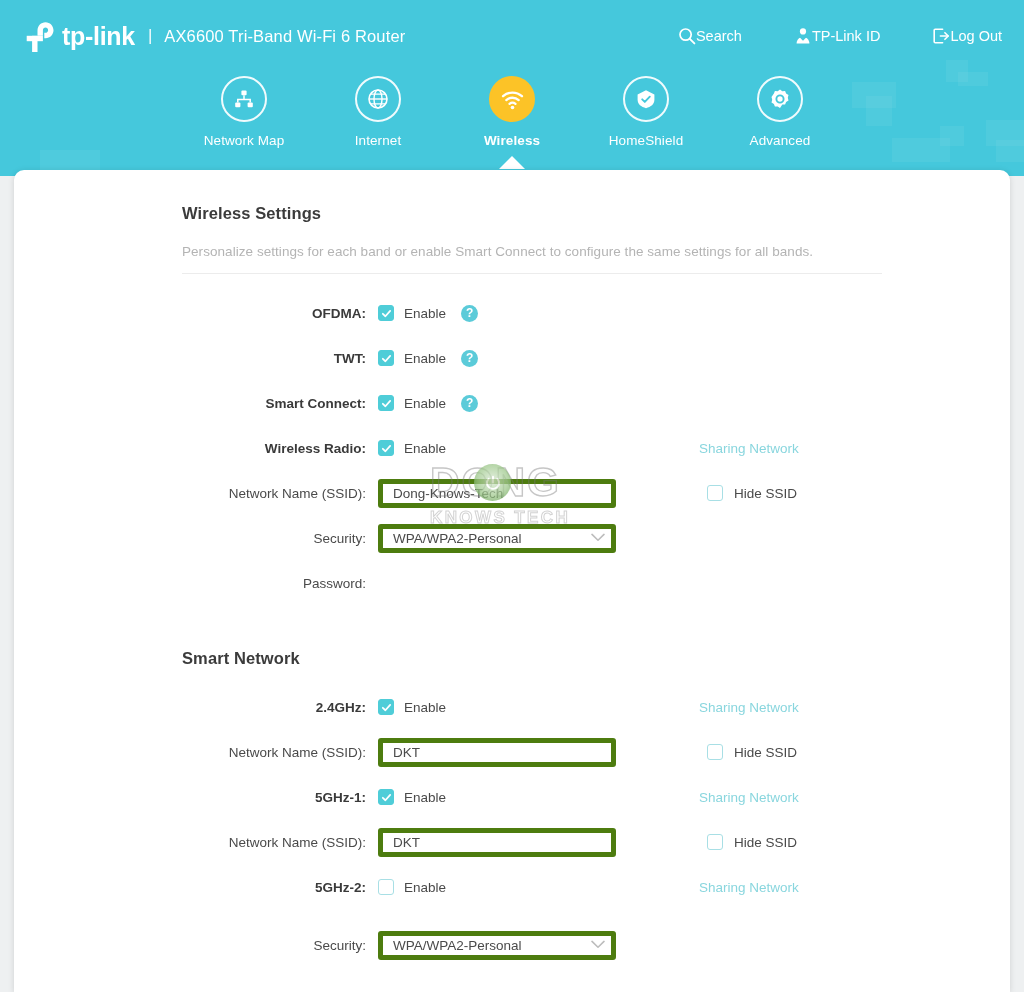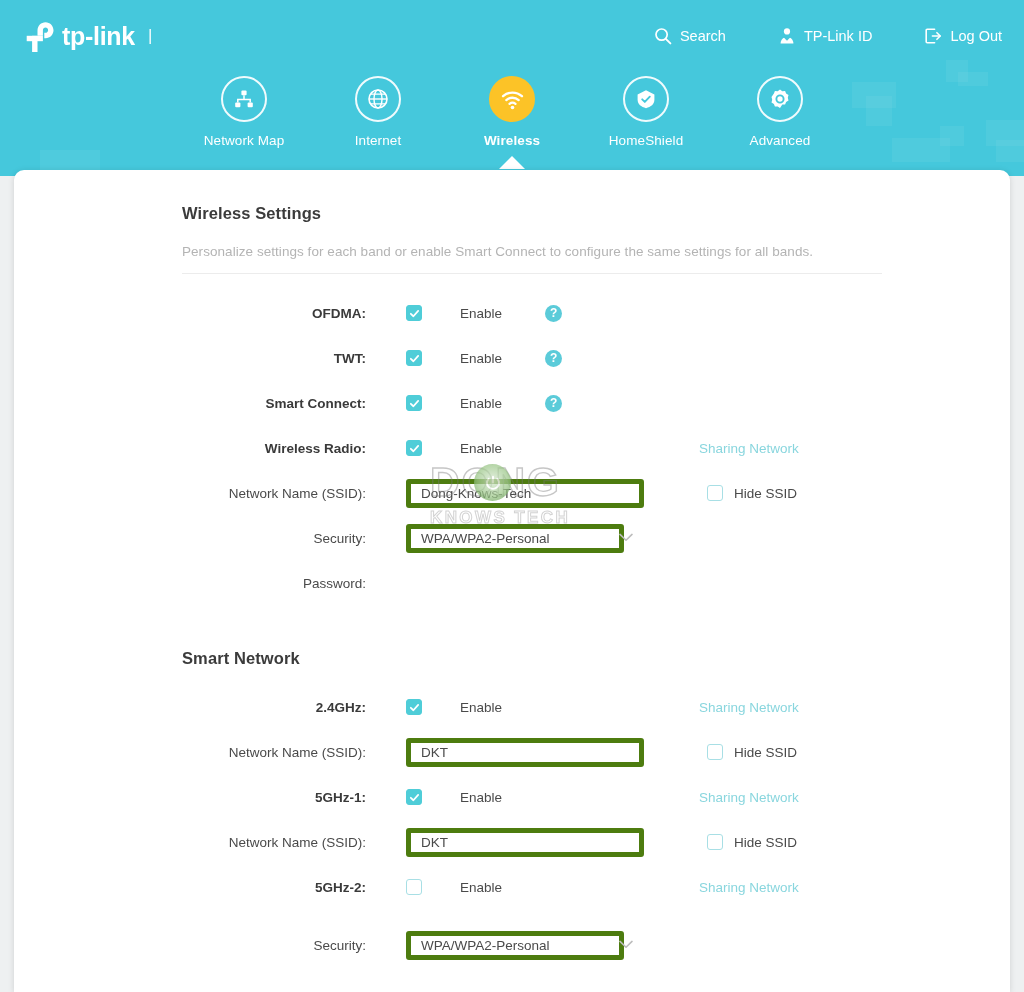--- a/index.html
+++ b/index.html
@@ -63,21 +63,20 @@
   .top-actions {
     margin-left: auto;
     display: flex;
     align-items: center;
     margin-right: 14px;
     gap: 0px;
   }
   .top-action {
     display: flex;
     align-items: center;
-    gap: 8px;
     color: #ffffff;
     font-size: 14.5px;
     padding: 6px 8px;
     margin-left: 36px;
     cursor: pointer;
     white-space: nowrap;
   }
   .top-action svg { display: block; flex: none; }
 
   
@@ -173,21 +172,20 @@
   }
 
   .rows { padding-top: 21px; }
 
   .row {
     display: flex;
     align-items: center;
     min-height: 36px;
     margin-bottom: 0px;
     position: relative;
-    gap: 28px;
   }
   .row-label {
     width: 196px;
     text-align: right;
     padding-right: 12px;
     font-size: 13.5px;
     color: #4a4a4a;
     flex: none;
   }
   .row-label.bold { font-weight: bold; color: #3a3a3a; }
@@ -243,21 +241,21 @@
     border: 5px solid #4d7c0f;
     border-radius: 3px;
     background: #fff;
     font-size: 13.5px;
     color: #4a4a4a;
     padding: 0 10px;
     font-family: "Liberation Sans", sans-serif;
     outline: none;
   }
   .select-wrap { position: relative; width: 238px; }
-  .select-wrap .field { width: 218px; padding-right: 48px; }
+  .select-wrap .field { width: 238px; padding-right: 48px; }
   .chev {
     position: absolute;
     right: 11px; top: 50%;
     transform: translateY(-55%);
     pointer-events: none;
   }
 
   .hide-ssid {
     position: absolute;
     left: 525px;
@@ -327,20 +325,21 @@
     <div class="brand">
       <svg width="44" height="34" viewBox="0 0 44 34">
         <path d="M31.5 3.2c-4.4 0-8 3.6-8 8v5.6h5.4v-5.6c0-1.5 1.2-2.6 2.6-2.6s2.6 1.1 2.6 2.6-1.2 2.6-2.6 2.6h-1.2v5.4h1.2c4.4 0 8-3.6 8-8s-3.6-8-8-8z" fill="#ffffff"></path>
         <path d="M23.5 16.8h-5.4v5.4h-5.4v5.4h5.4v5.4h5.4v-5.4h5.4v-5.4h-5.4z" fill="#ffffff" opacity="0"></path>
         <rect x="12.7" y="16.8" width="16.2" height="5.4" fill="#ffffff"></rect>
         <rect x="18.1" y="16.8" width="5.4" height="16.2" fill="#ffffff"></rect>
       </svg>
       <span style="color:#fff;font-size:25px;font-weight:600;letter-spacing:-.3px;margin-left:4px;">tp-link</span>
     </div>
     <span class="brand-sep">|</span>
+    <span class="model">AX6600 Tri-Band Wi-Fi 6 Router</span>
 
     <div class="top-actions">
       <div class="top-action">
         <svg width="18" height="18" viewBox="0 0 18 18">
           <circle cx="7.6" cy="7.6" r="5.6" fill="none" stroke="#fff" stroke-width="1.7"></circle>
           <line x1="11.8" y1="11.8" x2="16.4" y2="16.4" stroke="#fff" stroke-width="1.9" stroke-linecap="round"></line>
         </svg>
         <span>Search</span>
       </div>
 

